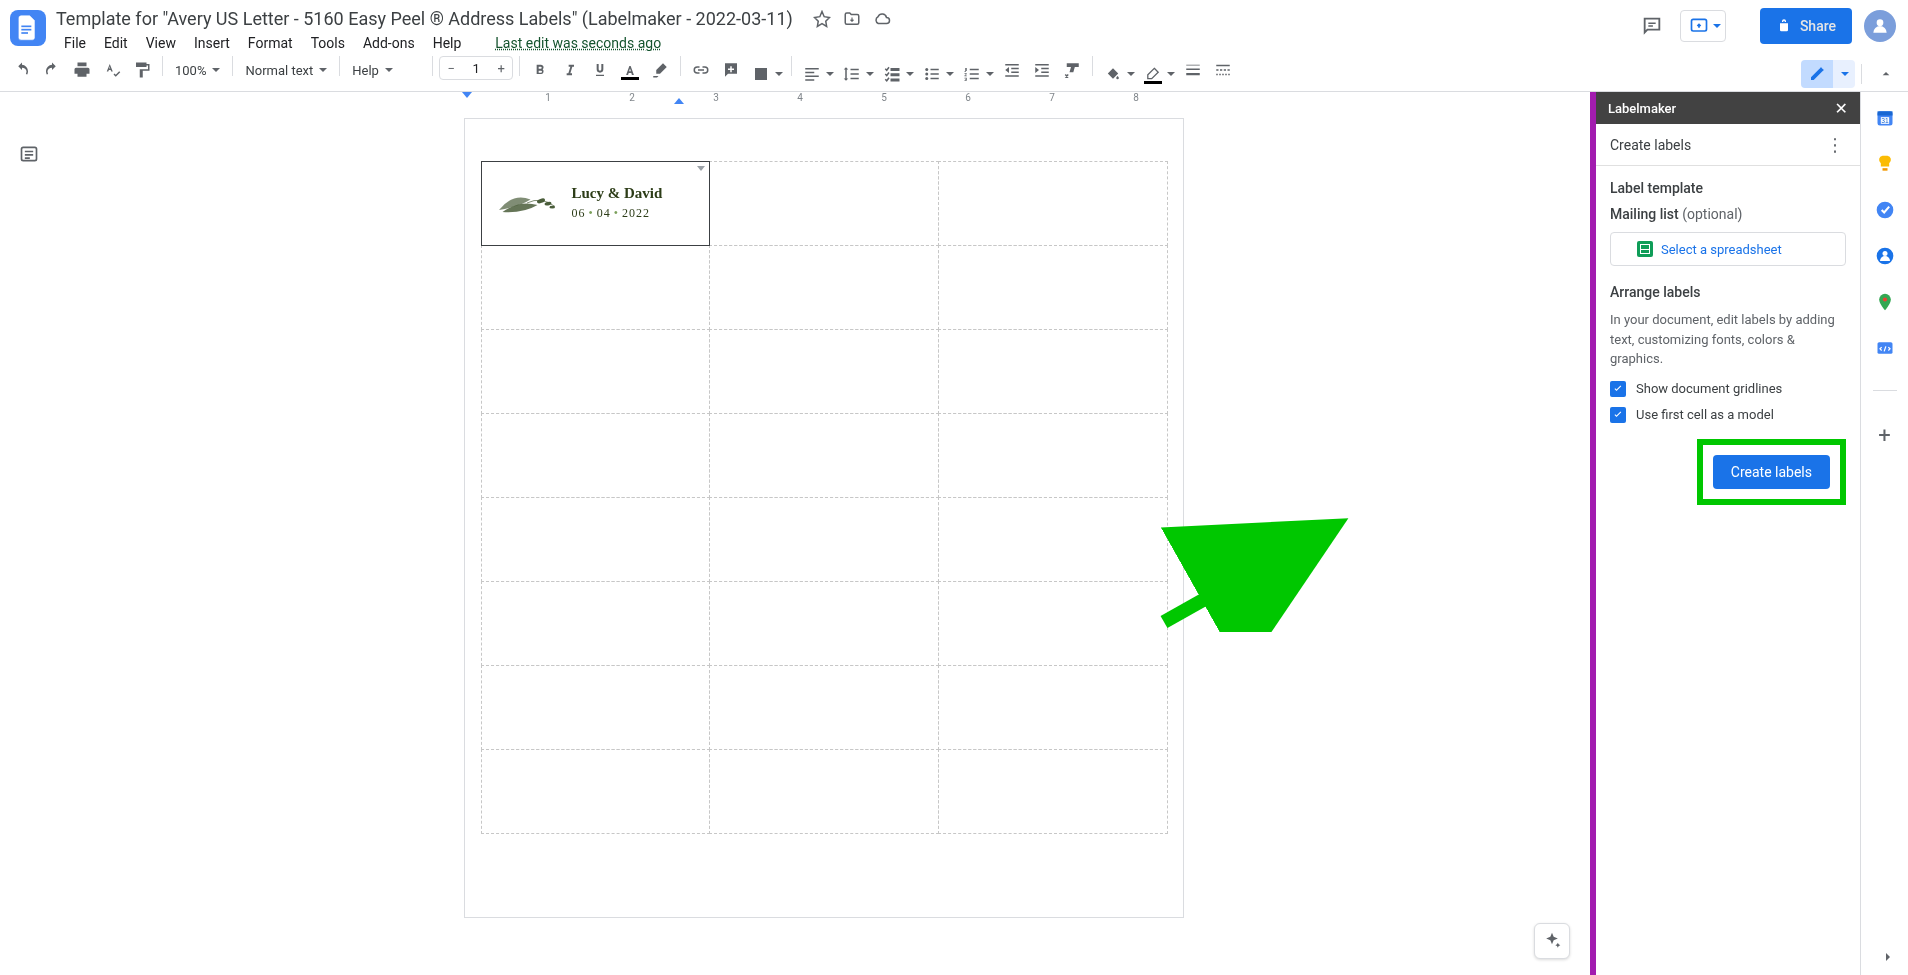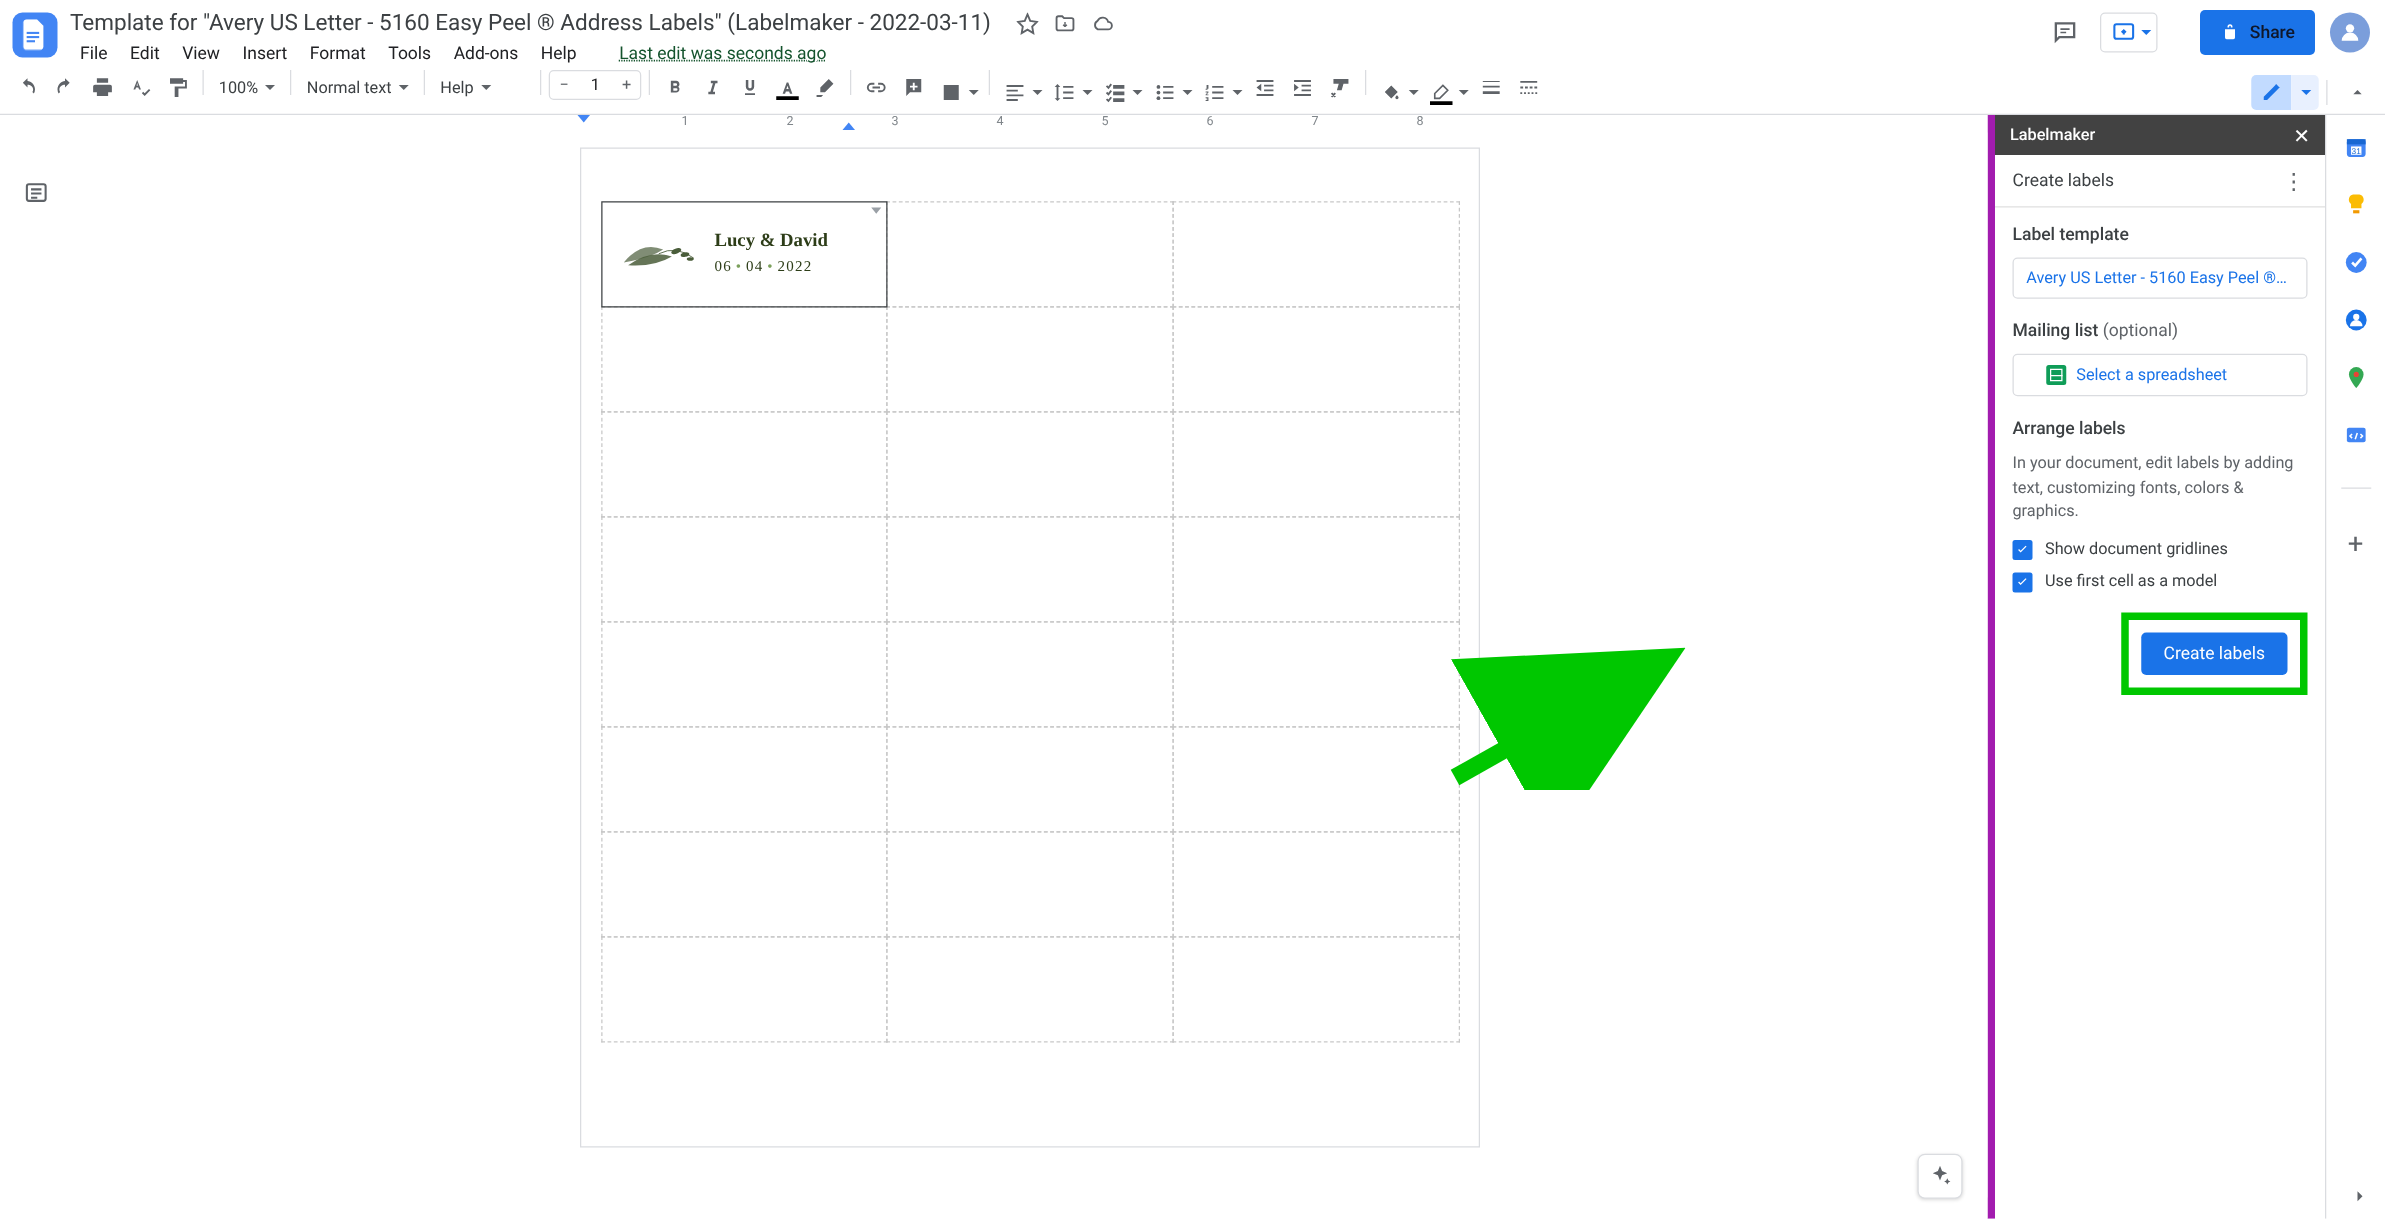--- a/index.html
+++ b/index.html
@@ -31,21 +31,21 @@
   .title-row { display:flex; align-items:center; gap:10px; }
   .doc-title { font-size: 18px; color:#3c4043; letter-spacing:0; }
   .title-icons { display:flex; gap:12px; margin-left:10px; color:#5f6368;}
   .title-icons span { cursor:pointer; }
   .menubar { display:flex; gap:2px; margin-top:4px; align-items:center;}
   .menubar-item { padding: 2px 8px; border-radius:4px; cursor:pointer; color:#202124; font-size:14px;}
   .last-edit { color:#14532d; text-decoration: underline dotted; margin-left:24px; cursor:pointer; font-size:14px;}
   .header-right { margin-left:auto; display:flex; align-items:center; gap:12px; }
   .comment-btn { width:32px; height:32px; display:flex; align-items:center; justify-content:center; color:#5f6368; cursor:pointer; border-radius:4px;}
   .present-btn { height:32px; border:1px solid #dadce0; border-radius:4px; display:flex; align-items:center; padding:0 4px 0 8px; cursor:pointer; gap:4px; color:#1a73e8;}
-  .share-btn { background:#1a73e8; color:#0f172a; height:36px; border-radius:4px; display:flex; align-items:center; padding:12px 16px; gap:8px; cursor:pointer; font-weight:500; font-size:14px;margin-left:22px;}
+  .share-btn { background:#1a73e8; color:#e5e5e5; height:36px; border-radius:4px; display:flex; align-items:center; padding:12px 16px; gap:8px; cursor:pointer; font-weight:500; font-size:14px;margin-left:22px;}
   .avatar { width:32px; height:32px; border-radius:50%; background:#7b9edb; color:#fff; display:flex; align-items:center; justify-content:center; font-size:18px;}
 
   
   .toolbar {
     height: 36px;
     border-bottom: 1px solid #dadce0;
     display:flex; 
     padding: 0 8px;
     gap: 2px;
   }
@@ -626,21 +626,20 @@
     <div class="sb-header">
       <span>Labelmaker</span>
       <span class="close">✕</span>
     </div>
     <div class="sb-subheader">
       <span>Create labels</span>
       <span class="more">⋮</span>
     </div>
     <div class="sb-body">
       <div class="sb-section-title">Label template</div>
-      <div class="template-select">Avery US Letter - 5160 Easy Peel ®…</div>
 
       <div class="sb-section-title">
         <span>Mailing list</span>
         <span class="sb-option">(optional)</span>
       </div>
       <div class="spreadsheet-select">
         <span class="sheets-icon"></span>
         <span>Select a spreadsheet</span>
       </div>
 

